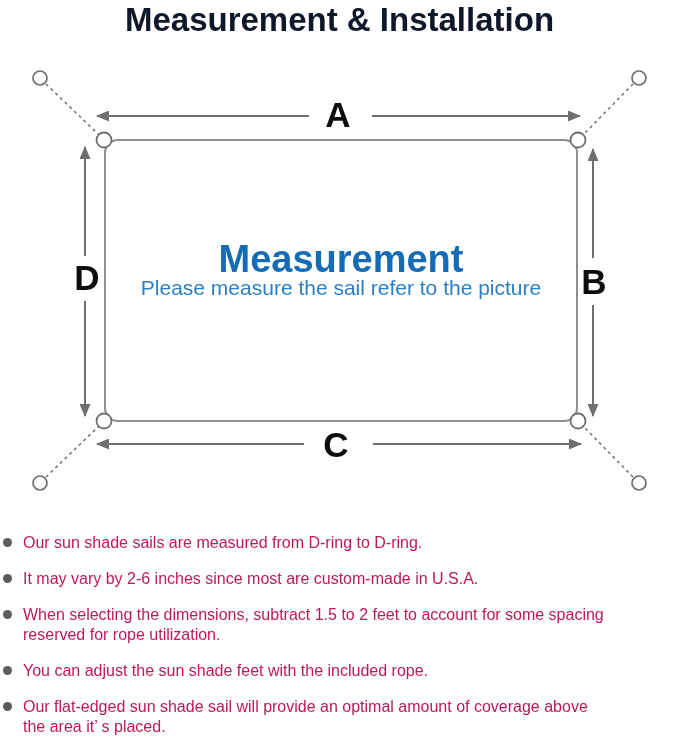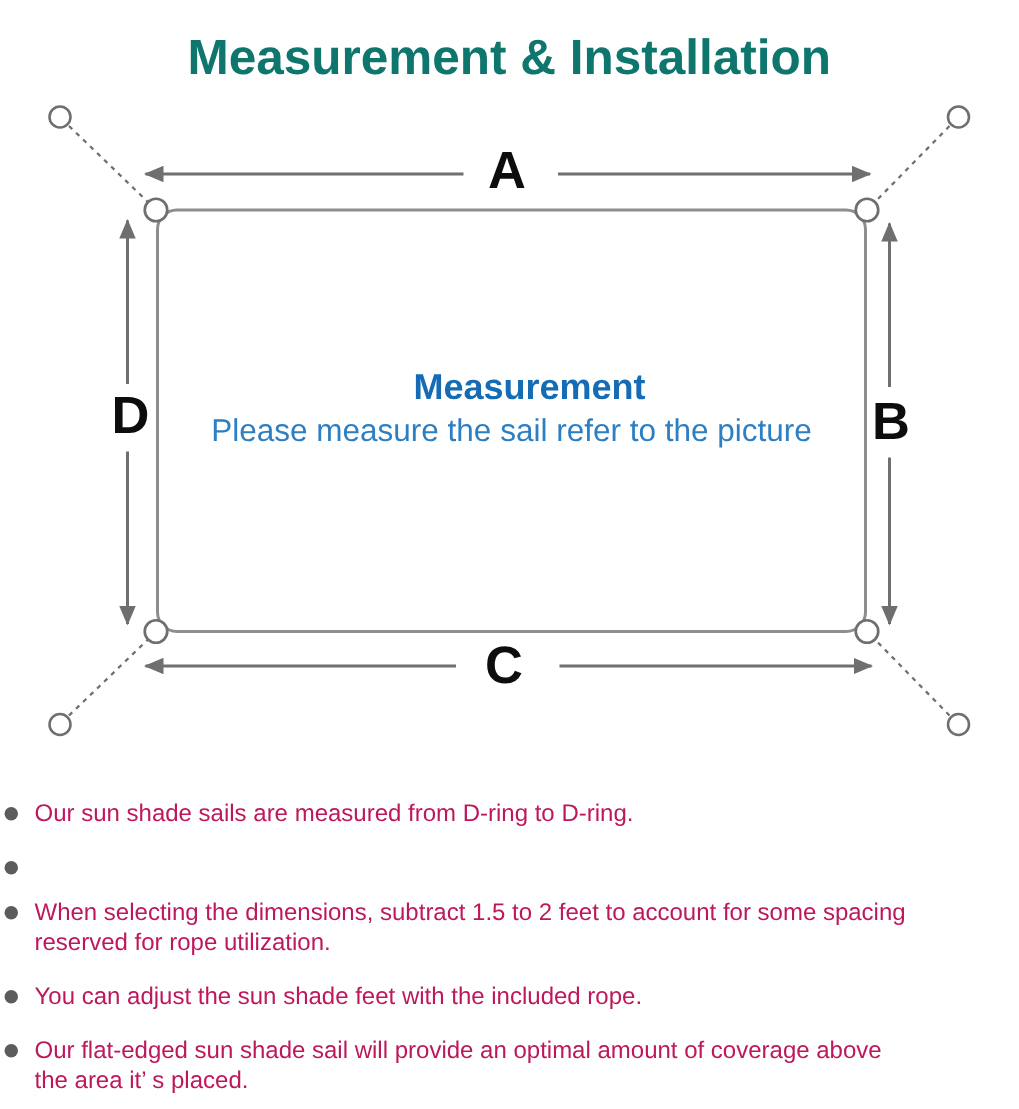--- a/index.html
+++ b/index.html
@@ -8,49 +8,49 @@
     width: 679px;
     height: 739px;
     background: #ffffff;
     font-family: "Liberation Sans", sans-serif;
     overflow: hidden;
   }
   .page-title {
     position: absolute;
     top: 0; left: 0; right: 0;
     margin: 0;
-    padding-top: 18px;
+    padding-top: 0;
     text-align: center;
     font-size: 33px;
     line-height: 40px;
     font-weight: bold;
-    color: #0f766e;
+    color: #0f172a;
     letter-spacing: 0px;
   }
   .diagram-svg {
     position: absolute;
     top: 0; left: 0;
   }
   .dim-label {
     position: absolute;
     transform: translate(-50%, -50%);
     font-weight: bold;
     font-size: 35px;
     color: #0d0d0d;
     line-height: 1;
   }
   .label-a { left: 338px; top: 114px; }
   .label-d { left: 87px;  top: 277px; }
   .label-b { left: 594px; top: 281px; }
   .label-c { left: 336px; top: 444px; }
   .measure-heading {
     position: absolute;
-    left: 353px; top: 259px;
+    left: 341px; top: 259px;
     transform: translate(-50%, -50%);
-    font-size: 24px;
+    font-size: 38px;
     font-weight: bold;
     color: #156cb4;
     white-space: nowrap;
   }
   .measure-sub {
     position: absolute;
     left: 341px; top: 288px;
     transform: translate(-50%, -50%);
     font-size: 21px;
     color: #2e7fc2;
@@ -137,20 +137,24 @@
     <div class="instruction-item">
       <span class="bullet-dot"></span>
       <span class="instruction-text">
         <span class="ln">Our sun shade sails are measured from D-ring to D-ring.</span>
         <span class="ln"></span>
       </span>
     </div>
 
     <div class="instruction-item">
       <span class="bullet-dot"></span>
+      <span class="instruction-text">
+        <span class="ln">It may vary by 2-6 inches since most are custom-made in U.S.A.</span>
+        <span class="ln"></span>
+      </span>
     </div>
 
     <div class="instruction-item">
       <span class="bullet-dot"></span>
       <span class="instruction-text">
         <span class="ln">When selecting the dimensions, subtract 1.5 to 2 feet to account for some spacing</span>
         <span class="ln">reserved for rope utilization.</span>
       </span>
     </div>
 

